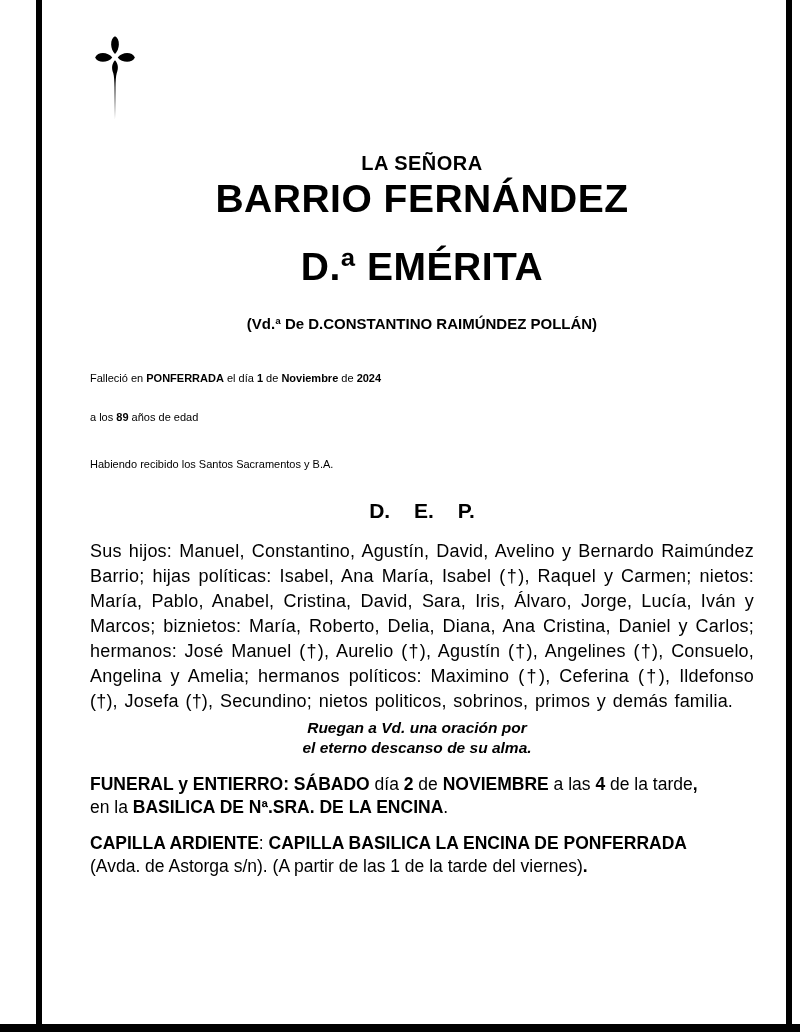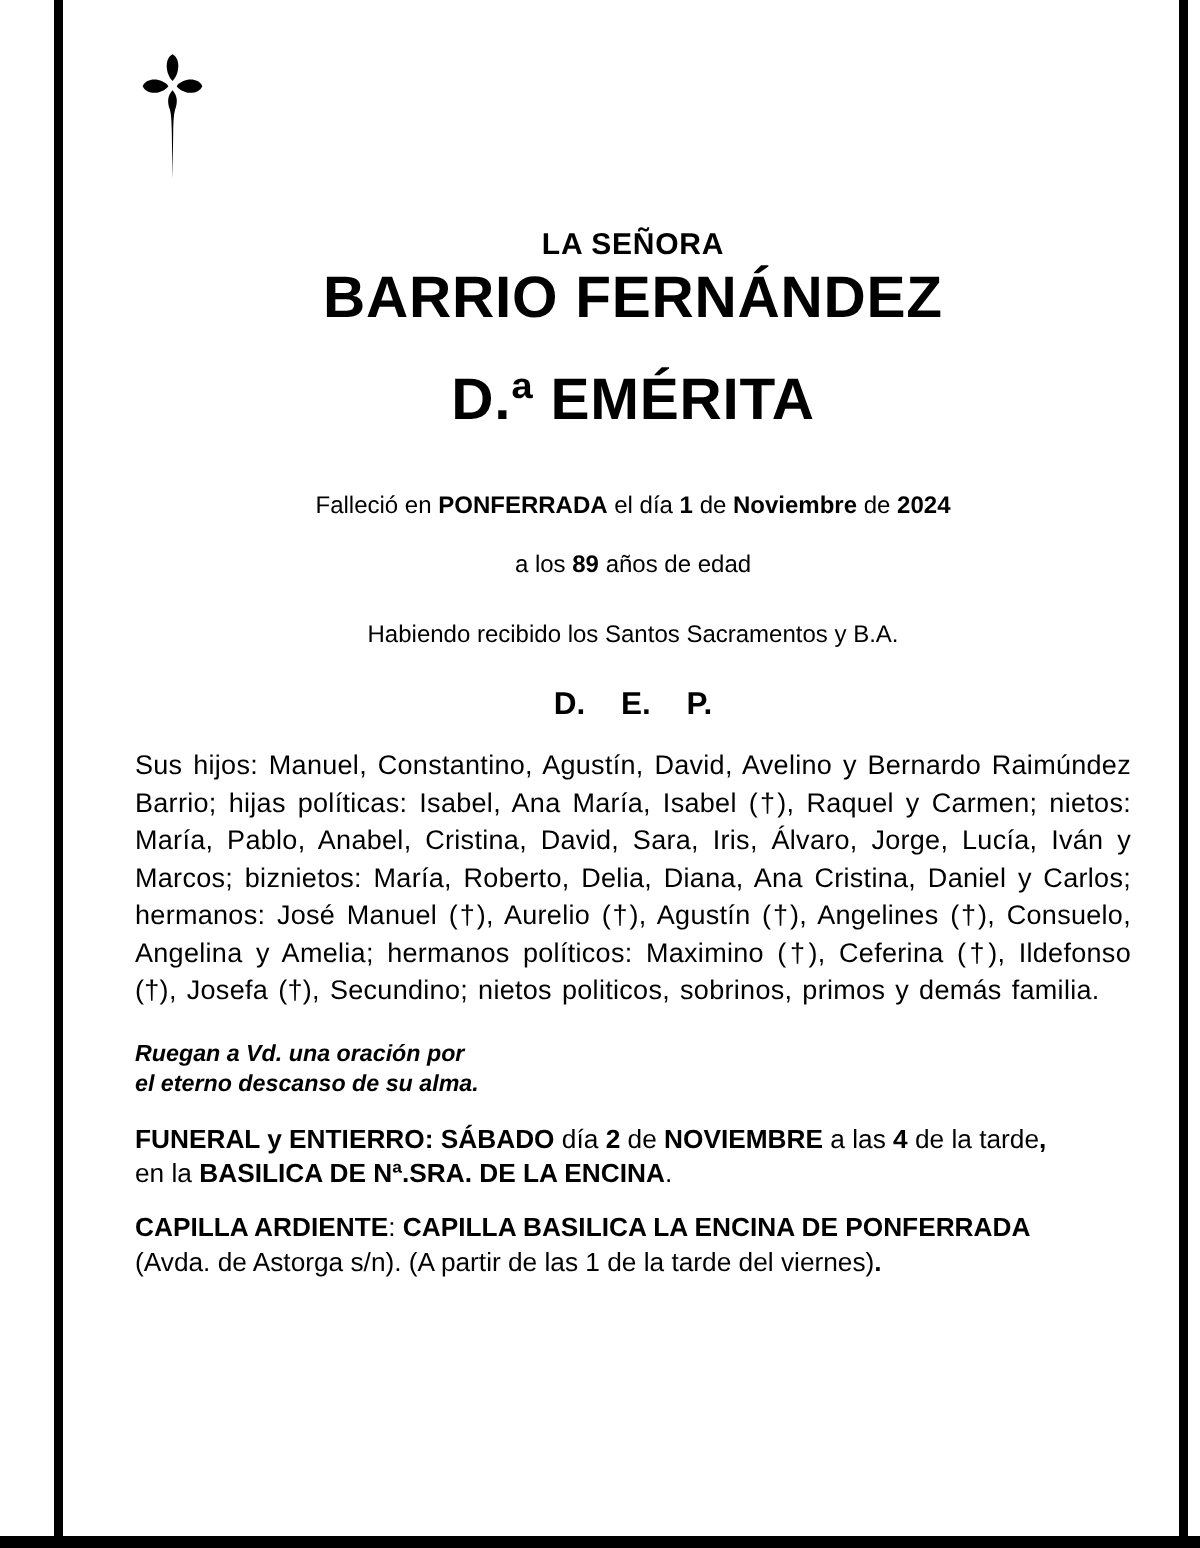--- a/index.html
+++ b/index.html
@@ -37,44 +37,43 @@
     line-height: 48px;
     letter-spacing: 0.5px;
   }
   .name-first { margin-top: 20px !important; }
   .widow {
     margin-top: 24px !important;
     text-align: center;
     font-size: 15px; font-weight: 700;
   }
   .info {
-    text-align: center;
-    font-size: 16px;
+    font-size: 11px;
     line-height: 21px;
   }
   .place-date { margin-top: 36px !important; }
   .age        { margin-top: 18px !important; }
   .sacraments { margin-top: 26px !important; }
   .dep {
     margin-top: 24px !important;
     text-align: center;
     font-size: 21px; font-weight: 700;
     word-spacing: 18px;
   }
   .family {
     margin-top: 16px !important;
     font-size: 18px;
     line-height: 25px;
     text-align: justify;
     letter-spacing: 0.2px;
     word-spacing: 1.5px;
   }
   .prayer {
-    margin-top: 20px;
-    text-align: left;
+    margin-top: 4px;
+    text-align: center;
     font-size: 15.5px;
     font-weight: 700;
     font-style: italic;
     line-height: 20px;
     padding-right: 10px;
   }
   .prayer p { margin: 0; }
   .service {
     font-size: 17.5px;
     line-height: 23px;
@@ -94,20 +93,21 @@
   <path fill="#000" d="M30 35 C23 28 22 13 30 9 C38 13 37 28 30 35 Z"></path>
   <path fill="#000" d="M26 40 C20 32 5 31 1 40 C5 49 20 48 26 40 Z"></path>
   <path fill="#000" d="M34 40 C40 32 55 31 59 40 C55 49 40 48 34 40 Z"></path>
   <path fill="#000" d="M30 44 C34.5 49 35.5 55 32.5 63 C31.3 67 30.9 74 30.7 84 L30 130 L29.3 84 C29.1 74 28.7 67 27.5 63 C24.5 55 25.5 49 30 44 Z"></path>
 </svg>
 
 <main class="content">
   <p class="courtesy">LA SEÑORA</p>
   <h1 class="name">BARRIO FERNÁNDEZ</h1>
   <h1 class="name name-first">D.ª EMÉRITA</h1>
+  <p class="widow">(Vd.ª De D.CONSTANTINO RAIMÚNDEZ POLLÁN)</p>
 
   <p class="info place-date"><span>Falleció en </span><span style="font-weight: 700;">PONFERRADA</span><span> el día </span><span style="font-weight: 700;">1</span><span> de </span><span style="font-weight: 700;">Noviembre</span><span> de </span><span style="font-weight: 700;">2024</span></p>
   <p class="info age"><span>a los </span><span style="font-weight: 700;">89</span><span> años de edad</span></p>
   <p class="info sacraments">Habiendo recibido los Santos Sacramentos y B.A.</p>
   <p class="dep">D. E. P.</p>
 
   <p class="family">Sus hijos: Manuel, Constantino, Agustín, David, Avelino y Bernardo Raimúndez Barrio; hijas políticas: Isabel, Ana María, Isabel (†), Raquel y Carmen; nietos: María, Pablo, Anabel, Cristina, David, Sara, Iris, Álvaro, Jorge, Lucía, Iván y Marcos; biznietos: María, Roberto, Delia, Diana, Ana Cristina, Daniel y Carlos; hermanos: José Manuel (†), Aurelio (†), Agustín (†), Angelines (†), Consuelo, Angelina y Amelia; hermanos políticos: Maximino (†), Ceferina (†), Ildefonso (†), Josefa (†), Secundino; nietos politicos, sobrinos, primos y demás familia.</p>
 
   <div class="prayer">
     <p>Ruegan a Vd. una oración por</p>

